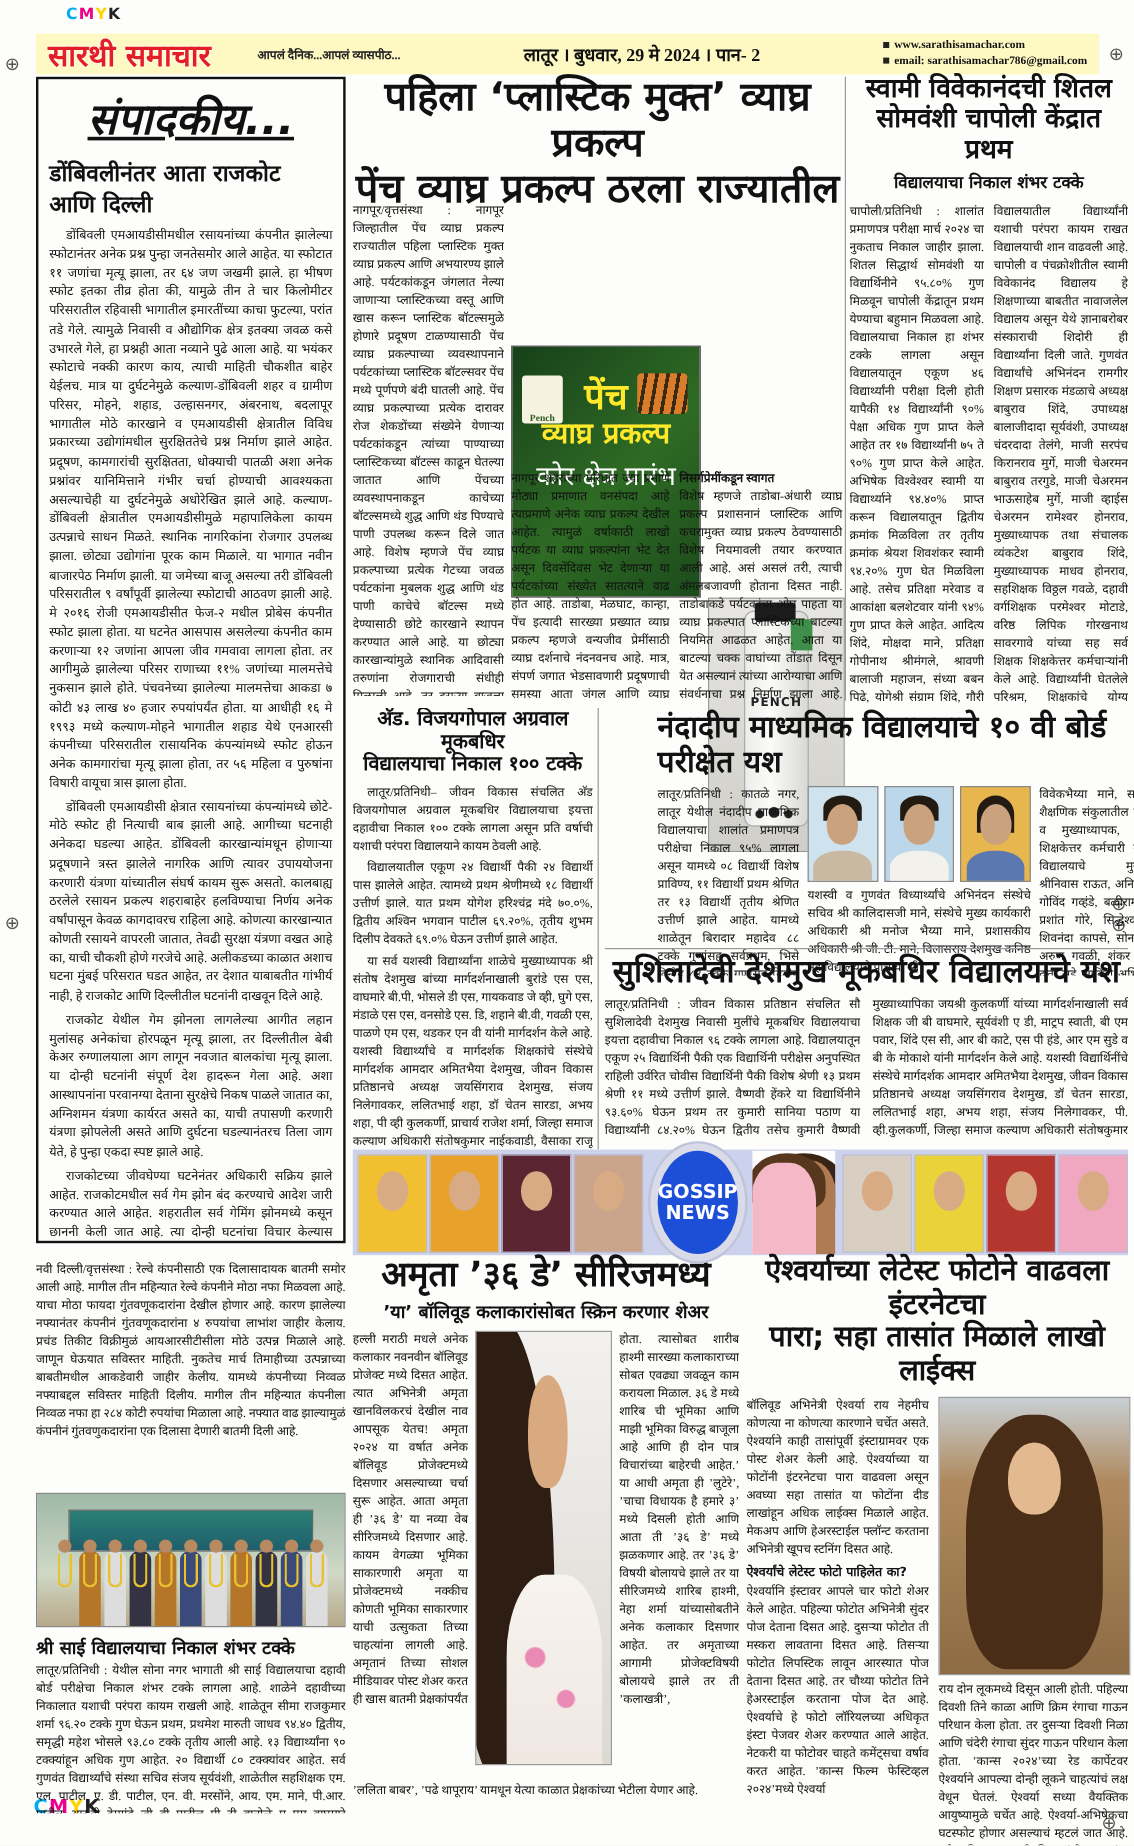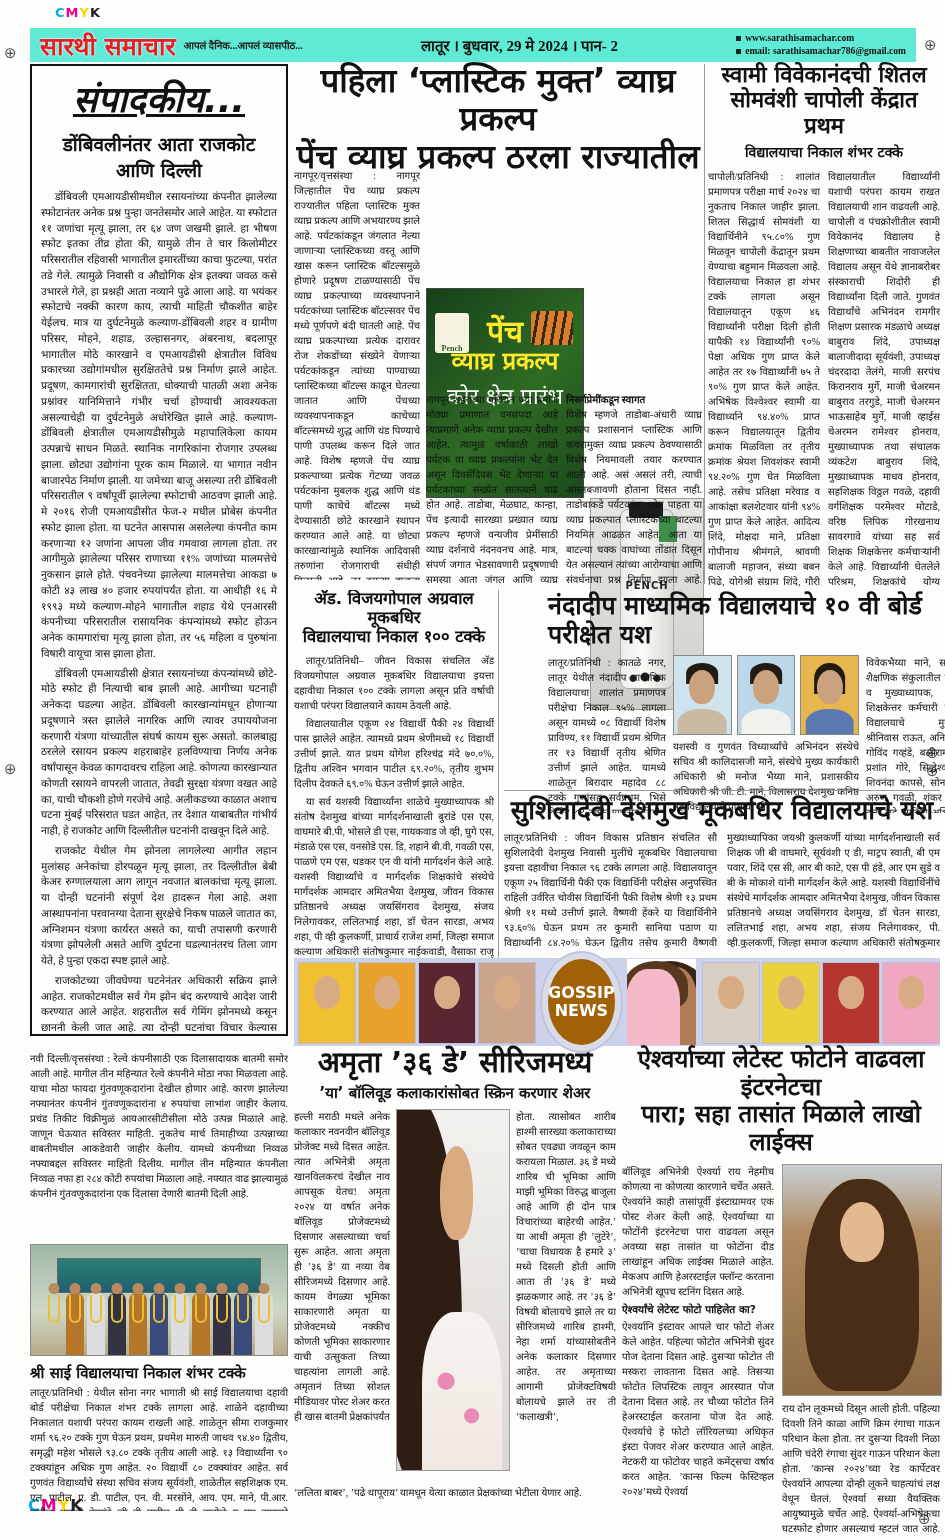--- a/index.html
+++ b/index.html
@@ -5,38 +5,38 @@
   html,body{margin:0;padding:0;background:#f4f3ef;}
   .page{position:relative;width:945px;height:1538px;background:#fdfdfb;overflow:hidden;
         font-family:"Liberation Serif","DejaVu Sans",serif;color:#111;}
   .abs{position:absolute;}
   .clip{overflow:hidden;}
   .jt{text-align:justify;font-size:10.5px;line-height:1.5;}
   .jt-sm{text-align:justify;font-size:10px;line-height:1.5;}
   .bold{font-weight:bold;}
   .center{text-align:center;}
   
-  .masthead{left:30px;top:28px;width:886px;height:34px;background:#5eead4;
-            display:flex;align-items:center;padding:0 10px;box-sizing:border-box;}
+  .masthead{left:30px;top:28px;width:886px;height:34px;background:#fef9c3;
+            display:flex;align-items:center;padding:0 10px;box-sizing:border-box;gap:31px;}
   .brand{color:#e41e26;font-weight:bold;font-size:25px;font-family:"DejaVu Sans",sans-serif;
          text-shadow:0 0 2px #fff,0 0 2px #fff;white-space:nowrap;}
   .tagline{font-size:10px;font-weight:bold;color:#222;margin-left:8px;white-space:nowrap;}
   .dateline{flex:1;text-align:center;font-size:15px;font-weight:bold;color:#111;white-space:nowrap;}
   .mh-right{font-size:9.5px;font-weight:bold;color:#111;text-align:left;line-height:1.4;white-space:nowrap;}
   .sq{display:inline-block;width:5px;height:5px;background:#222;margin-right:4px;vertical-align:middle;}
   .cmyk{font-family:"DejaVu Sans",sans-serif;font-weight:bold;font-size:13px;letter-spacing:1px;}
   .cmyk b:nth-child(1){color:#00aeef;} .cmyk b:nth-child(2){color:#ec008c;}
   .cmyk b:nth-child(3){color:#ffd400;} .cmyk b:nth-child(4){color:#222;}
   .regmark{color:#555;font-size:15px;font-family:"DejaVu Sans",sans-serif;}
   
   .edbox{left:30px;top:64px;width:258px;height:972px;border:2.5px solid #111;
          box-sizing:border-box;padding:6px 9px;}
   .edtitle{font-size:36px;font-weight:bold;font-style:italic;text-decoration:underline;
            text-align:center;font-family:"DejaVu Sans",sans-serif;margin:2px 0 8px 0;}
-  .edhead{font-size:19px;font-weight:bold;text-align:center;font-family:"DejaVu Sans",sans-serif;margin-bottom:6px;}
+  .edhead{font-size:19px;font-weight:bold;text-align:left;font-family:"DejaVu Sans",sans-serif;margin-bottom:6px;}
   .edbody p{margin:0 0 4px 0;text-indent:14px;}
   
   .hl-xl{font-family:"DejaVu Sans",sans-serif;font-weight:bold;line-height:1.15;text-align:center;}
   .rule-h{background:#9a9a9a;height:1px;}
   .rule-v{background:#9a9a9a;width:1px;}
   
   .pench-sign{background:linear-gradient(135deg,#17401a,#2e6b24 55%,#1c4a1c);border:1px solid #444;
               position:relative;color:#ffe92a;text-align:center;box-sizing:border-box;padding-top:26px;}
   .pench-sign .l1{font-size:30px;font-weight:bold;font-family:"DejaVu Sans",sans-serif;line-height:1.1;}
   .pench-sign .l3{color:#fff;font-size:22px;font-weight:normal;font-family:"DejaVu Sans",sans-serif;margin-top:6px;}
@@ -64,21 +64,21 @@
   .portrait .torso{position:absolute;left:50%;bottom:-6%;transform:translateX(-50%);
                    width:86%;height:38%;border-radius:46% 46% 0 0;}
   
   .gossip{background:#ccd2ec;display:flex;align-items:center;}
   .celebs{display:flex;gap:2px;height:80px;}
   .celeb{width:56px;height:80px;position:relative;overflow:hidden;border:1px solid #b9bedb;}
   .celeb .face{position:absolute;left:50%;top:16%;transform:translateX(-50%);width:46%;height:42%;
                background:#d8ab85;border-radius:50%;}
   .celeb .hair{position:absolute;left:50%;top:8%;transform:translateX(-50%);width:62%;height:60%;
                background:#27190f;border-radius:48% 48% 40% 40%;z-index:-1;}
-  .gossip-badge{width:86px;height:86px;border-radius:50%;background:#a16207;border:6px solid #d9dbe8;
+  .gossip-badge{width:86px;height:86px;border-radius:50%;background:#1d4ed8;border:6px solid #d9dbe8;
                 color:#fff;font-family:"DejaVu Sans",sans-serif;font-weight:bold;font-size:16px;
                 display:flex;flex-direction:column;align-items:center;justify-content:center;line-height:1.1;
                 box-shadow:0 0 0 2px #bfc4da;z-index:2;}
   .whisper{width:150px;height:86px;background:linear-gradient(#fff,#f3e8ea);position:relative;overflow:hidden;}
   .whisper .w1{position:absolute;left:18px;top:8px;width:52px;height:78px;background:#b07a55;border-radius:40% 40% 0 0;}
   .whisper .w1h{position:absolute;left:10px;top:2px;width:66px;height:50px;background:#3a2415;border-radius:50% 50% 30% 30%;}
   .whisper .w2{position:absolute;right:16px;top:10px;width:54px;height:76px;background:#f4b8c6;border-radius:40% 40% 0 0;}
   .whisper .w2h{position:absolute;right:8px;top:2px;width:64px;height:48px;background:#57371d;border-radius:50% 50% 30% 30%;}
   
   .groupphoto{background:linear-gradient(#9fb8a8,#cfd8c5 60%,#b7a98a);position:relative;border:1px solid #888;

